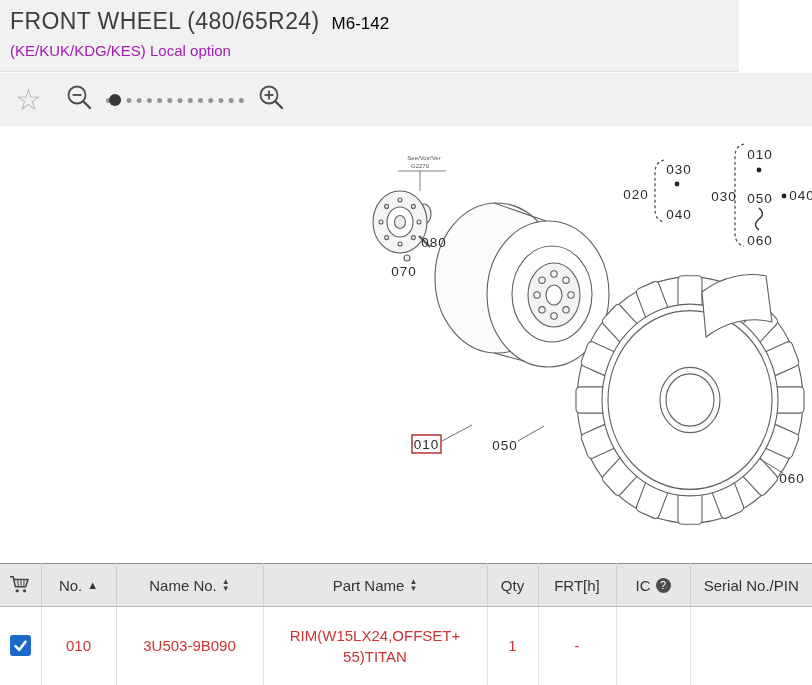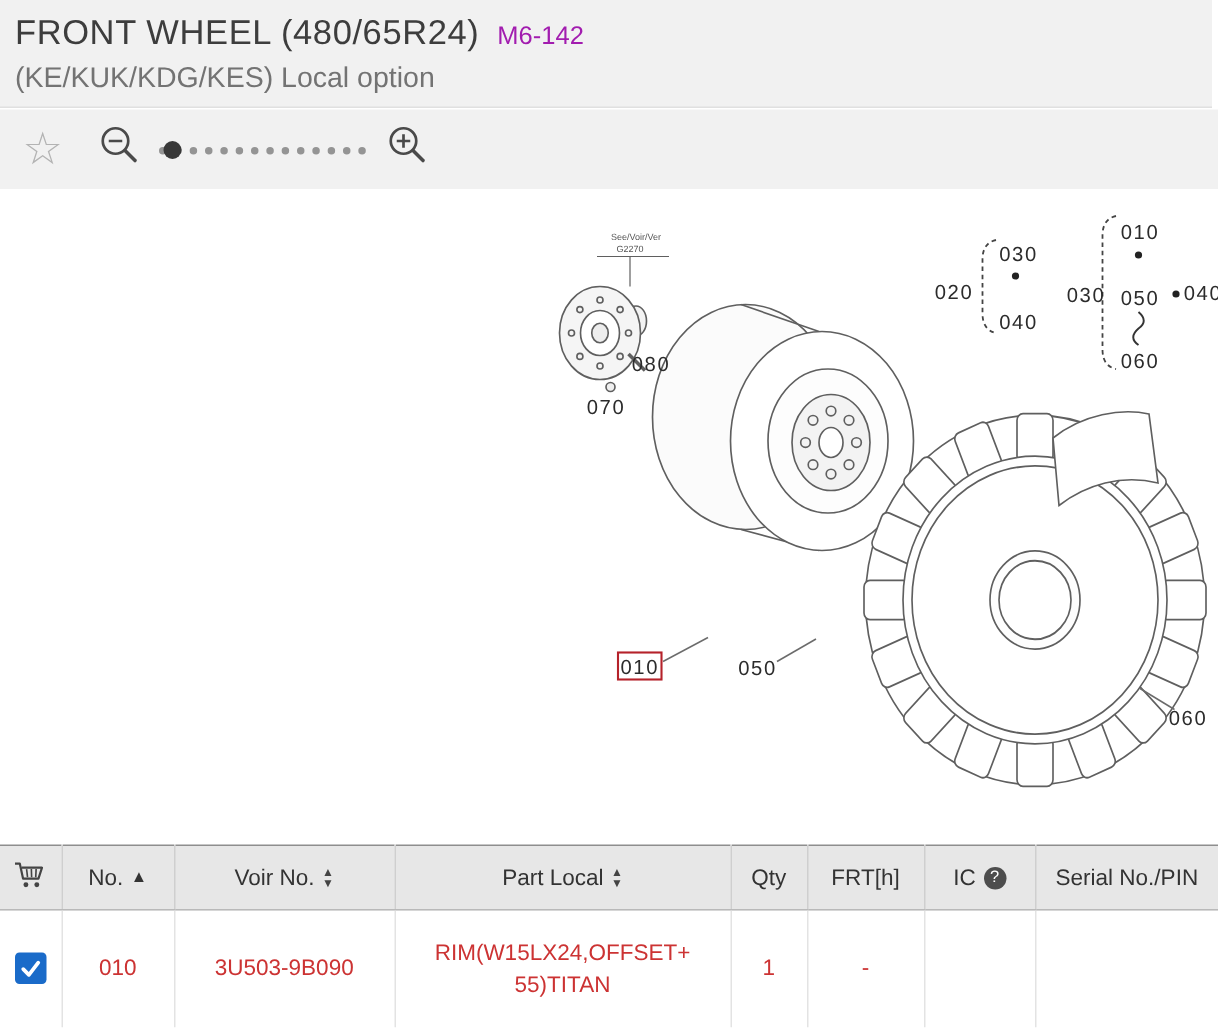--- a/index.html
+++ b/index.html
@@ -1,26 +1,26 @@
 <!DOCTYPE html>
 <html style="--accent-red: #cc3333; --checkbox-blue: #1a6bc9; --box-red: #b5222a;"><head>
 <meta charset="utf-8">
 <style>
   * { box-sizing: border-box; margin: 0; padding: 0; }
   html,body { width: 812px; height: 685px; }
   body { font-family: "Liberation Sans", sans-serif; background:#fff; }
   .screen { position:relative; width:812px; height:685px; overflow:hidden; background:#fff; }
 
   
-  .header { position:absolute; top:0; left:0; width:808px; height:72px;
+  .header { position:absolute; top:0; left:0; width:739px; height:72px;
             background:#f1f1f1; border-bottom:1px solid #e0e0e0; padding:8px 0 0 10px; }
   .title-row { display:flex; align-items:baseline; }
   .page-title { font-size:23px; font-weight:500; color:#3d3d3d; letter-spacing:.4px; }
-  .page-code { font-size:17px; color:#a21caf; margin-left:12px; }
-  .subtitle { font-size:19px; color:#737373; margin-top:7px; }
+  .page-code { font-size:17px; color:#000000; margin-left:12px; }
+  .subtitle { font-size:15px; color:#a21caf; margin-top:7px; }
 
   
   .toolbar { position:absolute; top:73px; left:0; width:812px; height:53px;
              background:#f1f1f1; display:flex; align-items:center; }
   .star { font-size:30px; color:#b3b3b3; margin-left:15px; line-height:1; cursor:pointer; }
   .zoom-btn { margin-left:24px; cursor:pointer; }
   .zoom-btn.in { margin-left:14px; }
   .slider { position:relative; width:138px; height:14px; margin-left:12px; cursor:pointer; }
   .slider-track { position:absolute; left:0; right:0; top:5px; border-top:5px dotted #949494; }
   .slider-handle { position:absolute; left:3px; top:1px; width:12px; height:12px;
@@ -227,30 +227,30 @@
           </svg>
         </th>
         <th>
           <span class="th-inner">
             <span>No.</span>
             <span class="sort-asc">▲</span>
           </span>
         </th>
         <th>
           <span class="th-inner">
-            <span>Voir No.</span>
+            <span>Name No.</span>
             <span class="updown">
               <span>▲</span>
                 <span>▼</span>
             </span>
           </span>
         </th>
         <th>
           <span class="th-inner">
-            <span>Part Local</span>
+            <span>Part Name</span>
             <span class="updown">
               <span>▲</span>
                 <span>▼</span>
             </span>
           </span>
         </th>
         <th>
           <span>Qty</span>
         </th>
         <th>

